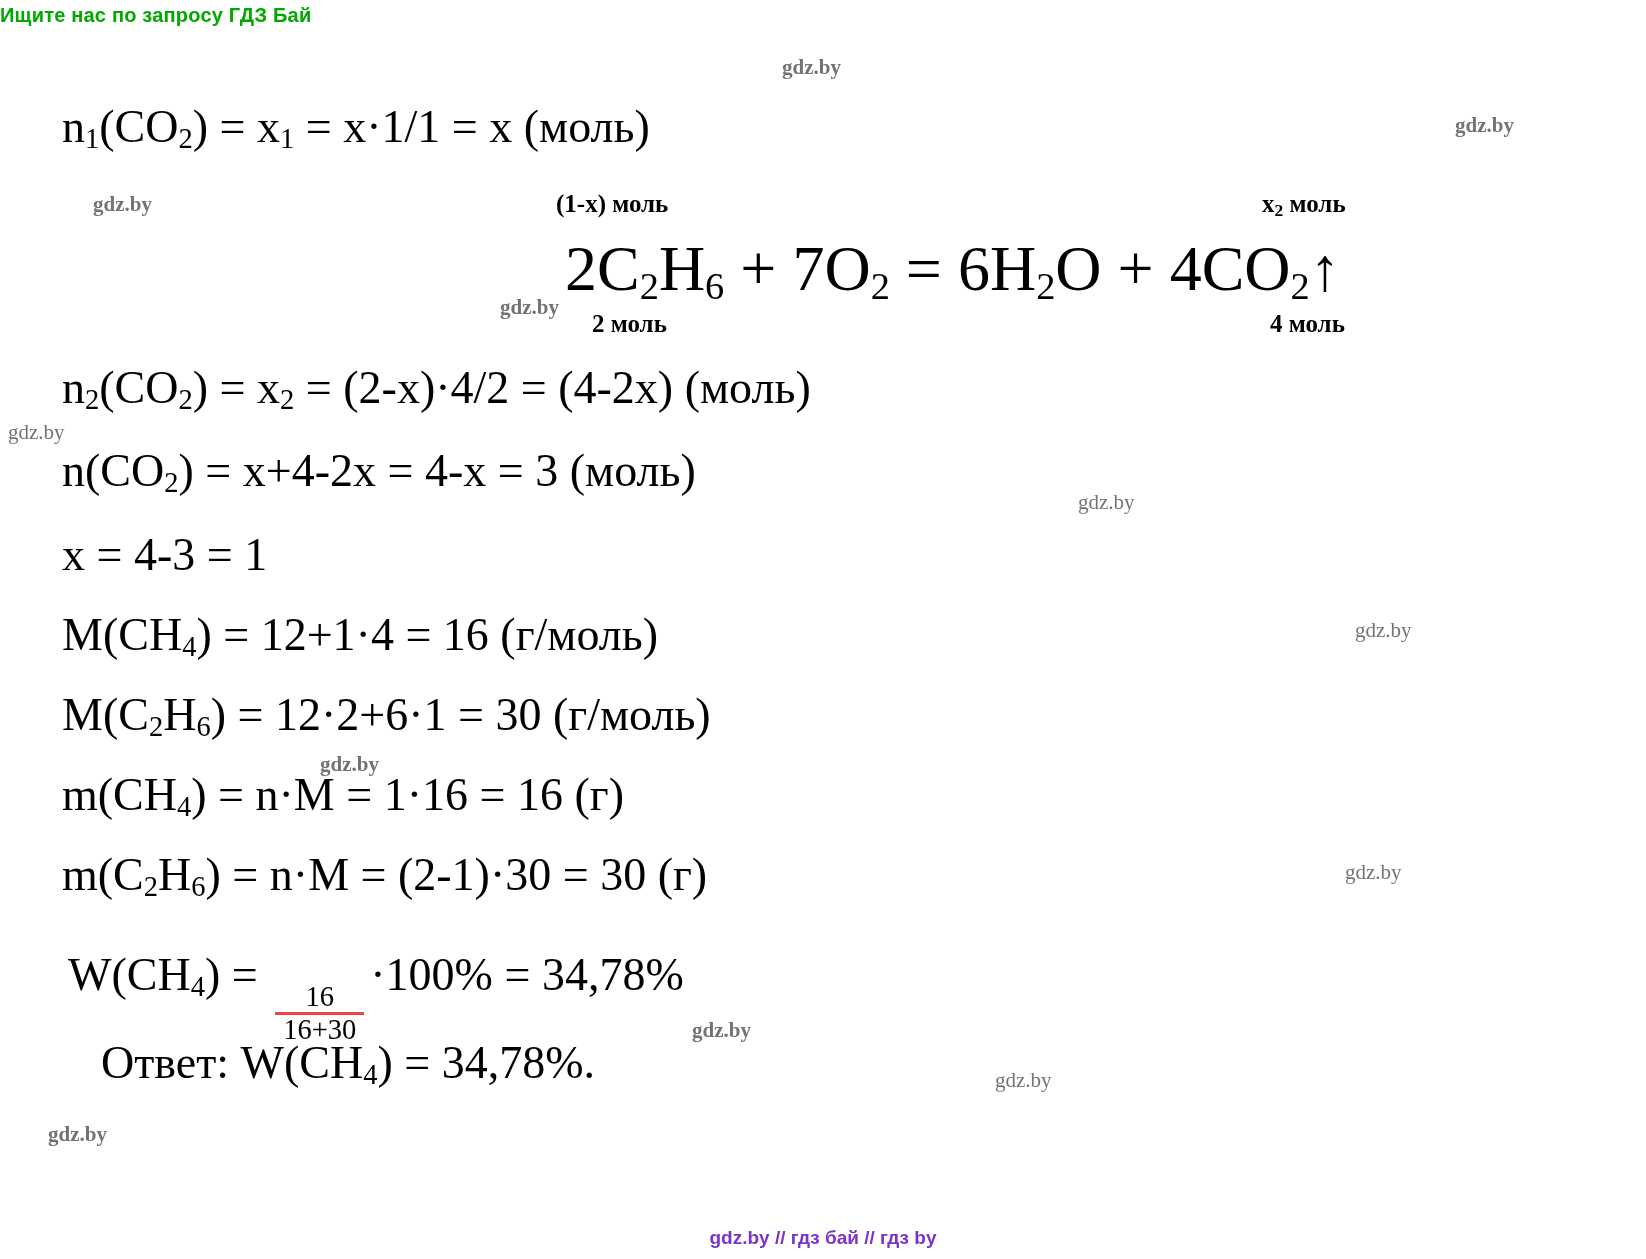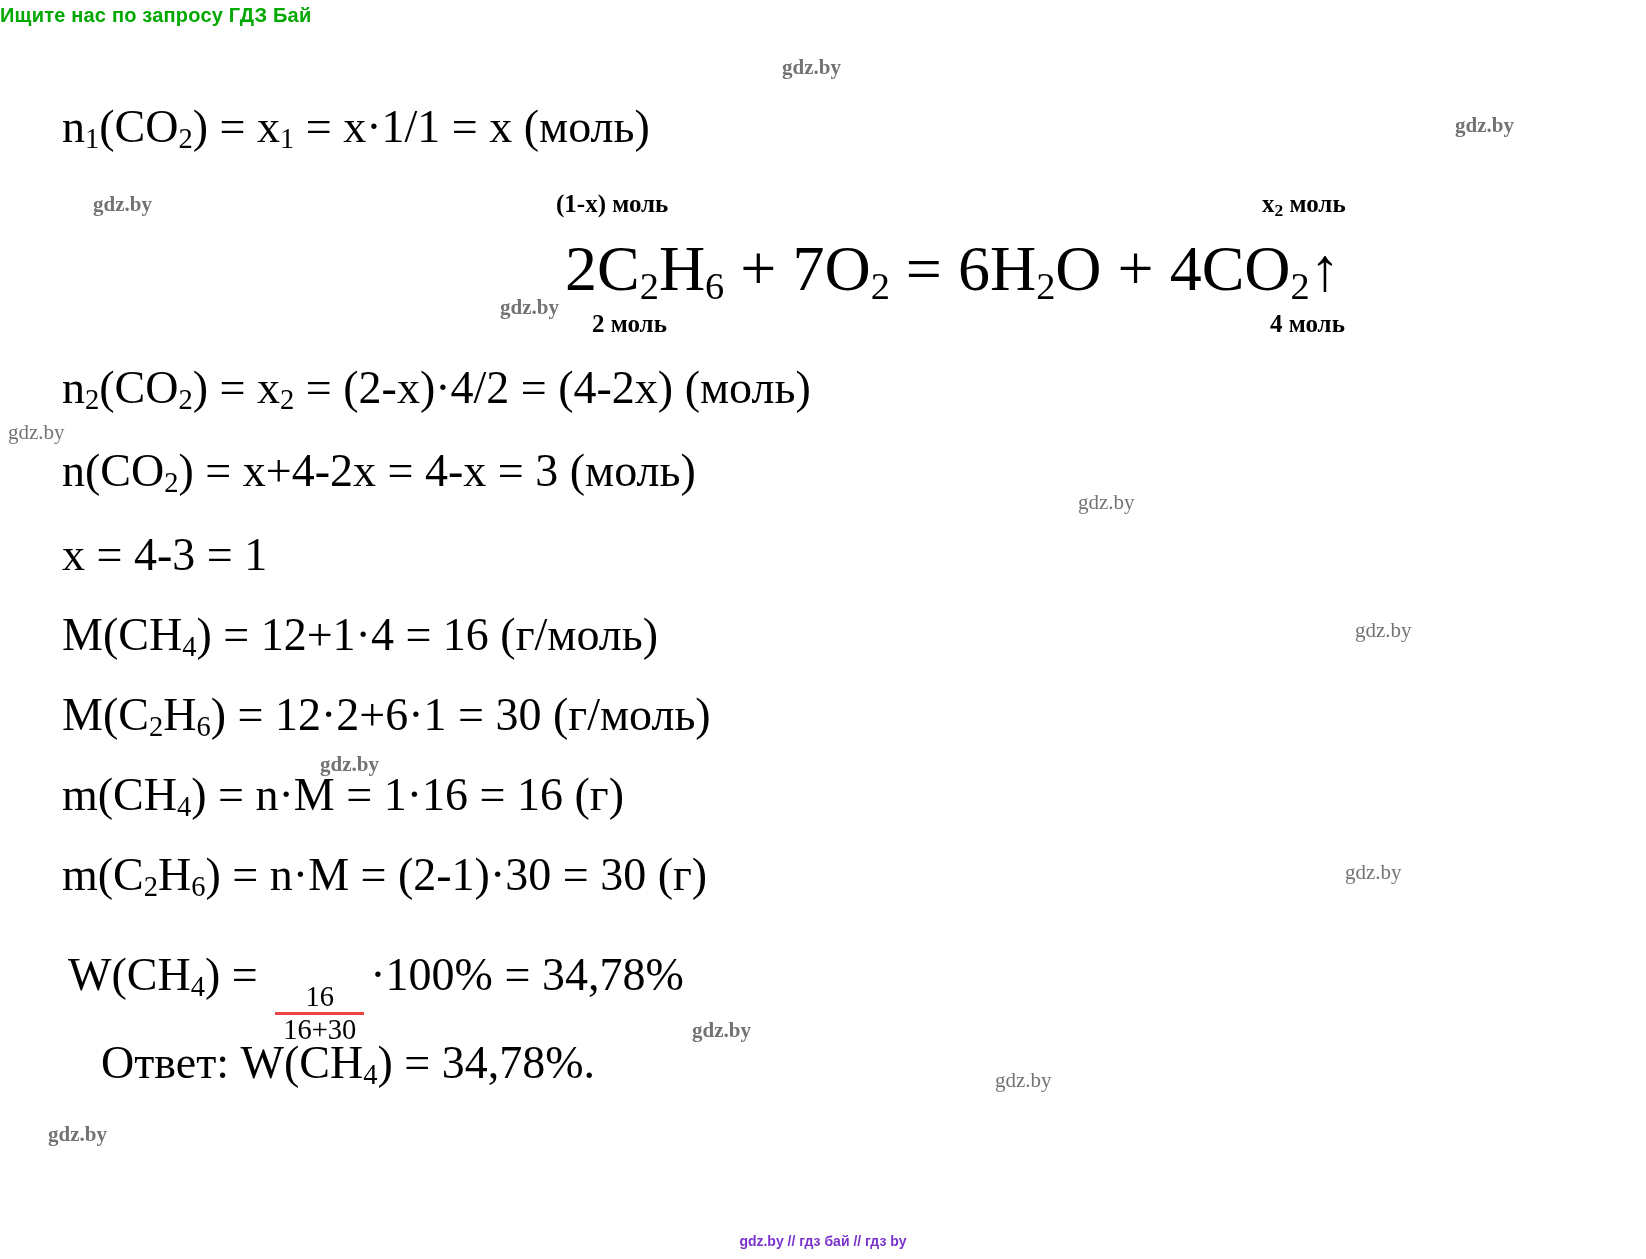--- a/index.html
+++ b/index.html
@@ -32,21 +32,21 @@
   }
   .bottom-banner {
     position: absolute;
     bottom: 10px;
     left: 0;
     width: 100%;
     text-align: center;
     color: #7a33cc;
     font-family: "Liberation Sans", sans-serif;
     font-weight: bold;
-    font-size: 14px;
+    font-size: 19px;
   }
   .wm {
     position: absolute;
     color: #5b5b5b;
     font-family: "Liberation Serif", serif;
     font-size: 21px;
     font-weight: bold;
     opacity: 0.85;
     white-space: nowrap;
     text-align: center;

